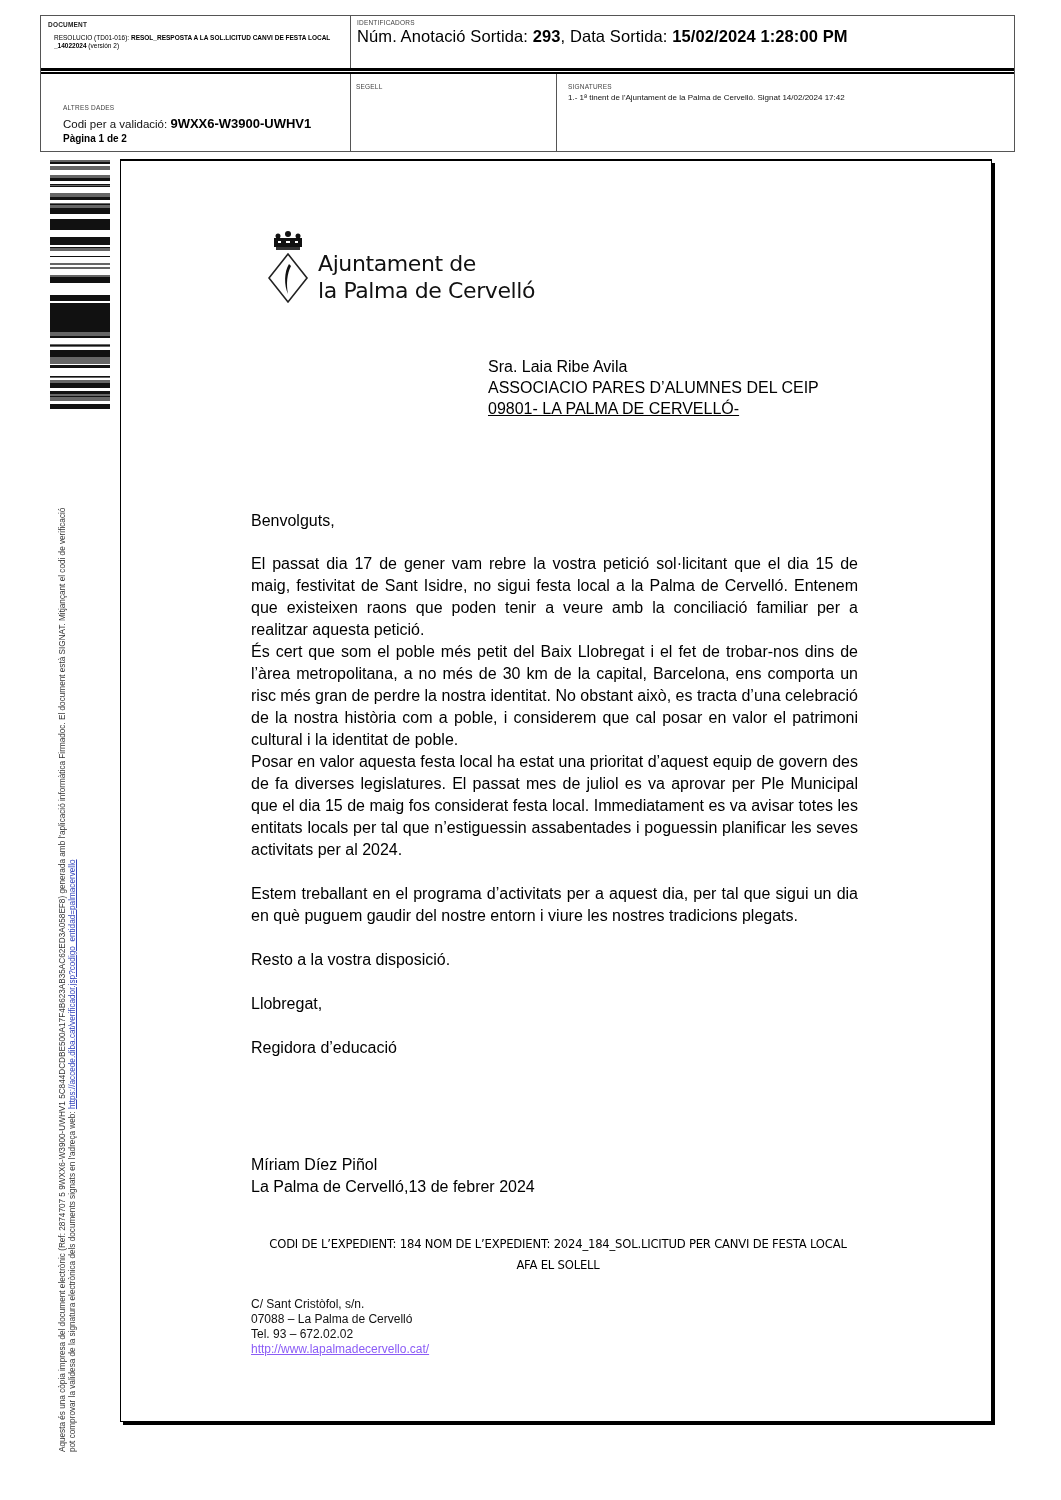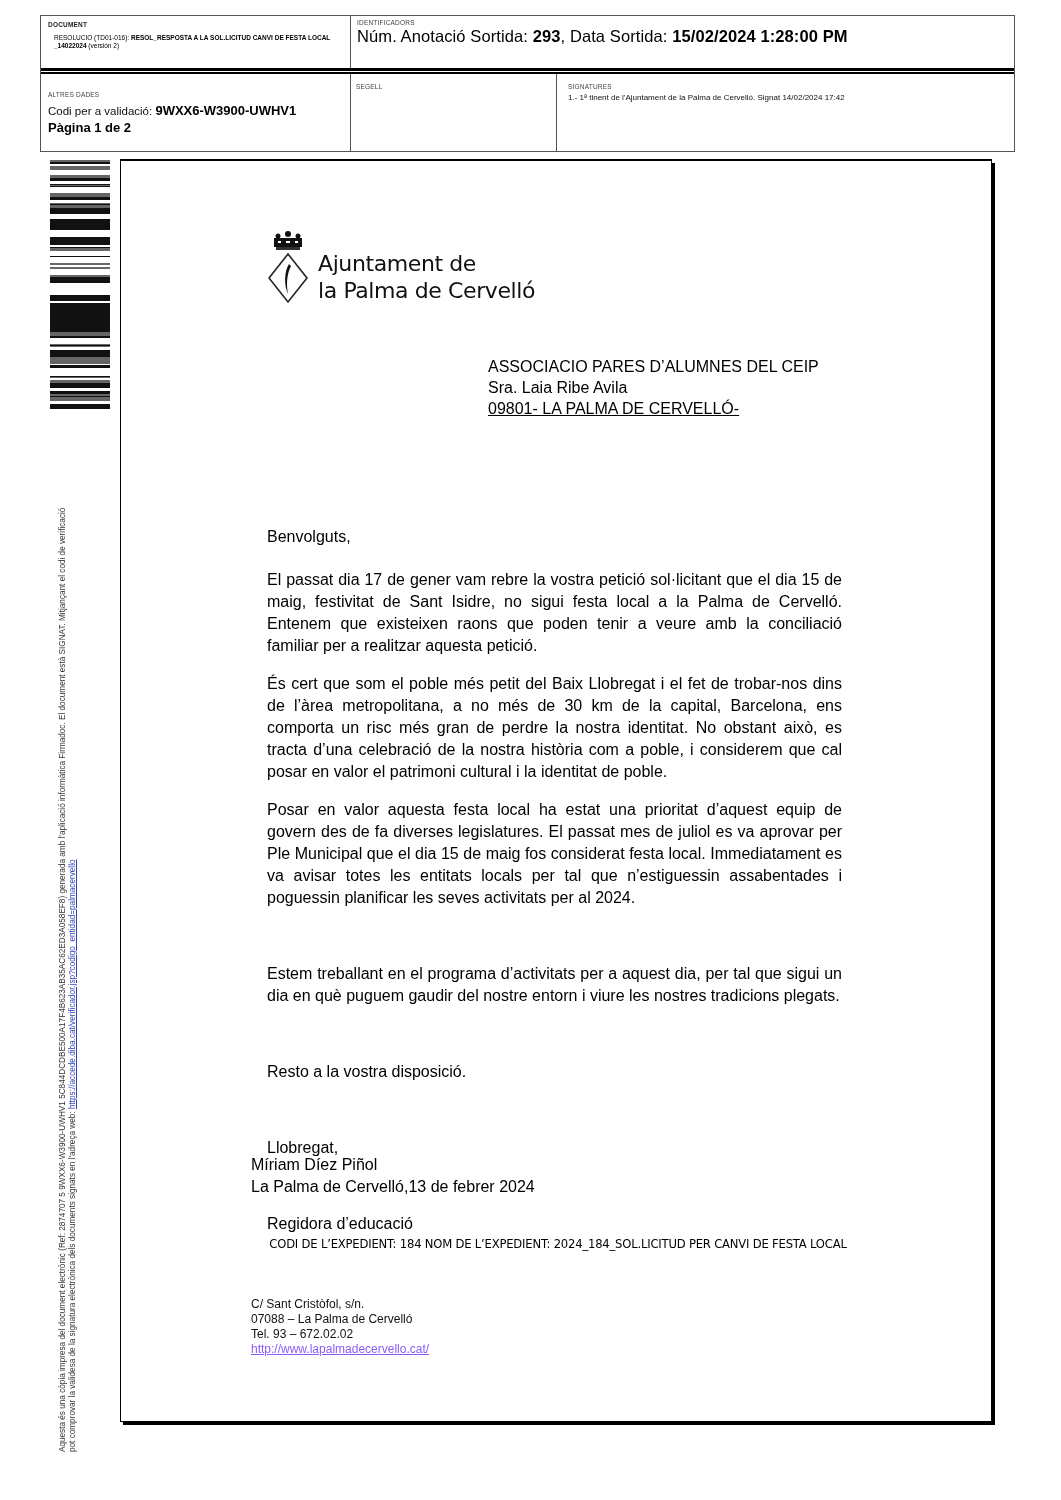--- a/index.html
+++ b/index.html
@@ -13,24 +13,24 @@
   .cell { position: absolute; top: 0; height: 100%; box-sizing: border-box; }
   .cell.divider { border-left: 1px solid #555; }
   .lbl { font-size: 6.5px; color: #444; letter-spacing: 0.2px; text-transform: uppercase; }
   .doc-cell { left: 0; width: 309px; padding: 5px 0 0 7px; }
   .doc-cell .lbl { font-weight: bold; color: #222; }
   .doc-desc { font-size: 6.5px; line-height: 8px; margin: 6px 0 0 6px; width: 290px; }
   .doc-desc b { font-weight: bold; }
   .id-cell { left: 309px; width: 666px; padding: 3px 0 16px 6px; }
   .id-line { font-size: 16.5px; margin-top: 1px; letter-spacing: 0.1px; }
   .id-line b { font-weight: bold; }
-  .altres-cell { left: 0; width: 309px; padding: 17px 0 0 7px; }
+  .altres-cell { left: 15px; width: 309px; padding: 30px 0 0 7px; }
   .codi-line { font-size: 11.5px; margin-top: 5px; color: #111; }
   .codi-line b { font-size: 13px; font-weight: bold; color: #000; }
-  .pag-line { font-size: 13px; font-weight: bold; margin-top: 2px; }
+  .pag-line { font-size: 10px; font-weight: bold; margin-top: 2px; }
   .segell-cell { left: 309px; width: 192px; padding: 9px 0 0 5px; }
   .sig-cell { left: 501px; width: 474px; padding: 9px 0 0 11px; margin-left: 14px; }
   .sig-line { font-size: 8px; margin-top: 3px; color: #111; }
 
   
   .barcode { position: absolute; left: 50px; top: 160px; width: 60px; height: 250px; }
   .barcode svg { display: block; }
   .vtext { position: absolute; left: 58px; top: 1452px; width: 1040px; transform-origin: 0 0; transform: rotate(-90deg); font-size: 8.2px; line-height: 10px; color: #333; white-space: nowrap; }
   .vtext a { color: #3344bb; text-decoration: underline; }
 
@@ -41,21 +41,21 @@
   
   .logo { position: absolute; left: 268px; top: 230px; width: 260px; height: 80px; }
   .logo-text { position: absolute; left: 50px; top: 20px; font-family: "DejaVu Sans", sans-serif; font-size: 22px; line-height: 27px; color: #111; letter-spacing: -0.4px; white-space: nowrap; }
 
   
   .recipient { position: absolute; left: 488px; top: 356px; font-size: 16px; line-height: 21px; }
   .recipient .u { text-decoration: underline; }
 
   
   .body { position: absolute; left: 251px; top: 510px; width: 607px; font-size: 16px; line-height: 22px; }
-  .body p { margin: 16px; text-align: justify; }
+  .body p { margin: 0; text-align: justify; }
   .salut { margin-bottom: 21px !important; }
   .gap { height: 22px; }
 
   .sign-name { position: absolute; left: 251px; top: 1154px; font-size: 16px; line-height: 22px; }
 
   .expedient { position: absolute; left: 240px; top: 1234px; width: 636px; text-align: center; font-family: "DejaVu Sans", sans-serif; font-size: 11.6px; line-height: 21px; letter-spacing: -0.2px; }
 
   .footer-addr { position: absolute; left: 251px; top: 1297px; font-size: 12px; line-height: 15px; color: #111; }
   .footer-addr a { color: #8b5cf6; text-decoration: underline; }
 </style>
@@ -201,22 +201,22 @@
     <polygon points="20,24 39,48 20,72 1,48" fill="none" stroke="#222" stroke-width="1.6"></polygon>
     <path d="M21,34 C16,42 16,55 20,64 C18,54 19,44 23,36 Z" fill="#111"></path>
   </svg>
   <div class="logo-text">
     <div>Ajuntament de</div>
     <div>la Palma de Cervelló</div>
   </div>
 </div>
 
 <div class="recipient">
+  <div>Sra. Laia Ribe Avila</div>
   <div>ASSOCIACIO PARES D’ALUMNES DEL CEIP</div>
-  <div>Sra. Laia Ribe Avila</div>
   <div class="u">09801- LA PALMA DE CERVELLÓ-</div>
 </div>
 
 <div class="body">
   <p class="salut">Benvolguts,</p>
   <p>El passat dia 17 de gener vam rebre la vostra petició sol·licitant que el dia 15 de maig, festivitat de Sant Isidre, no sigui festa local a la Palma de Cervelló. Entenem que existeixen raons que poden tenir a veure amb la conciliació familiar per a realitzar aquesta petició.</p>
   <p>És cert que som el poble més petit del Baix Llobregat i el fet de trobar-nos dins de l’àrea metropolitana, a no més de 30 km de la capital, Barcelona, ens comporta un risc més gran de perdre la nostra identitat. No obstant això, es tracta d’una celebració de la nostra història com a poble, i considerem que cal posar en valor el patrimoni cultural i la identitat de poble.</p>
   <p>Posar en valor aquesta festa local ha estat una prioritat d’aquest equip de govern des de fa diverses legislatures. El passat mes de juliol es va aprovar per Ple Municipal que el dia 15 de maig fos considerat festa local. Immediatament es va avisar totes les entitats locals per tal que n’estiguessin assabentades i poguessin planificar les seves activitats per al 2024.</p>
   <div class="gap"></div>
   <p>Estem treballant en el programa d’activitats per a aquest dia, per tal que sigui un dia en què puguem gaudir del nostre entorn i viure les nostres tradicions plegats.</p>
@@ -228,20 +228,21 @@
   <p>Regidora d’educació</p>
 </div>
 
 <div class="sign-name">
   <div>Míriam Díez Piñol</div>
   <div>La Palma de Cervelló,13 de febrer 2024</div>
 </div>
 
 <div class="expedient">
   <div>CODI DE L’EXPEDIENT: 184 NOM DE L’EXPEDIENT: 2024_184_SOL.LICITUD PER CANVI DE FESTA LOCAL</div>
+  <div>AFA EL SOLELL</div>
 </div>
 
 <div class="footer-addr">
   <div>C/ Sant Cristòfol, s/n.</div>
   <div>07088 – La Palma de Cervelló</div>
   <div>Tel. 93 – 672.02.02</div>
   <a>http://www.lapalmadecervello.cat/</a>
 </div>
 
 </body></html>

